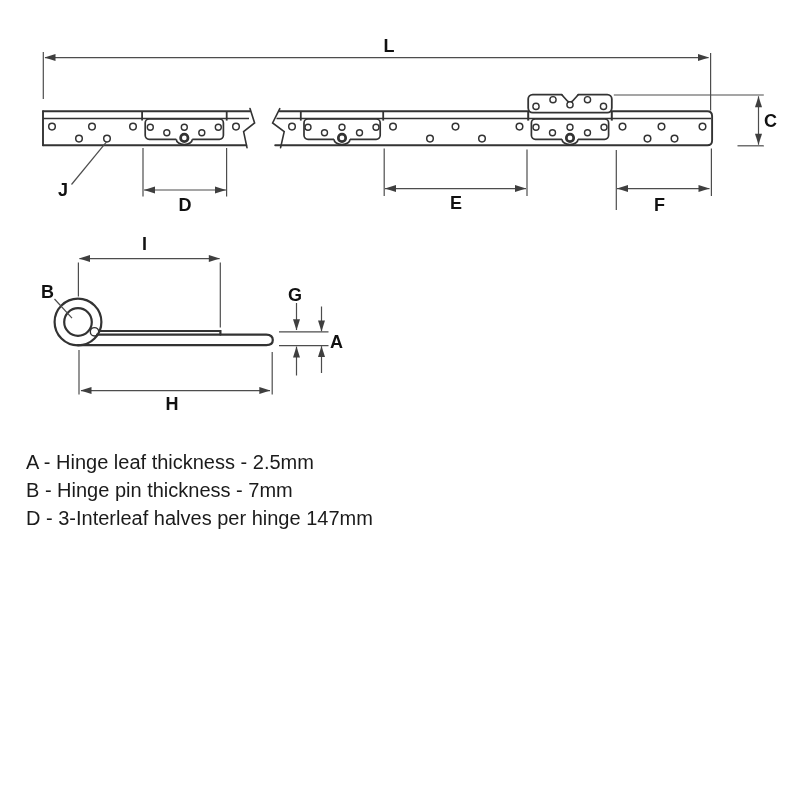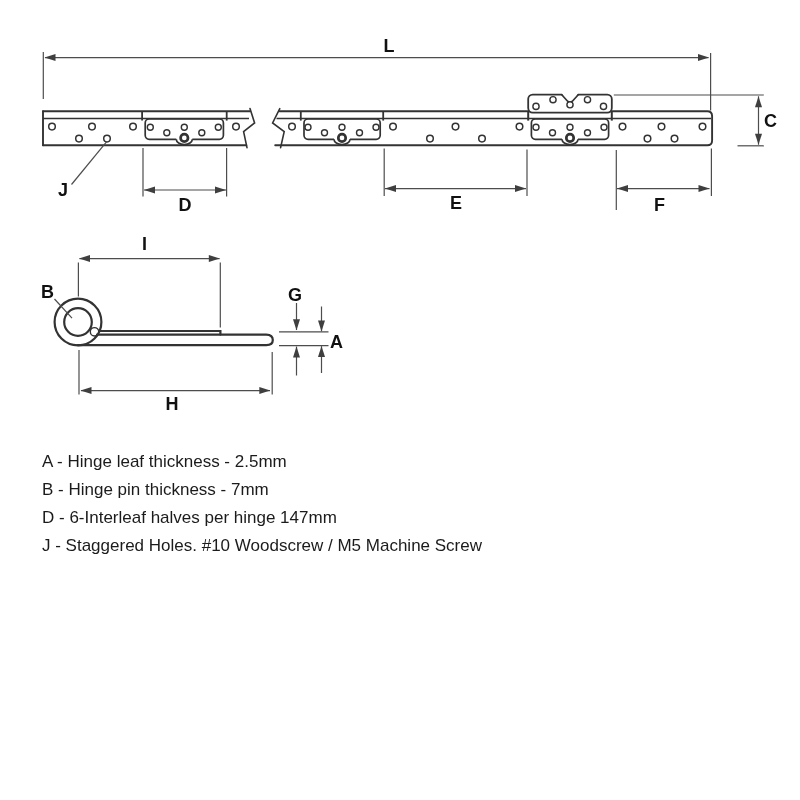--- a/index.html
+++ b/index.html
@@ -1,22 +1,22 @@
 <!DOCTYPE html>
 <html><head>
 <meta charset="utf-8">
 <style>
   html,body{margin:0;padding:0;background:#ffffff;}
   body{width:800px;height:800px;position:relative;overflow:hidden;
        font-family:"Liberation Sans","DejaVu Sans",sans-serif;}
   #drawing{position:absolute;left:0;top:0;}
   .dimlabel{font-family:"Liberation Sans","DejaVu Sans",sans-serif;
             font-weight:bold;font-size:18px;fill:#111111;}
-  #legend{position:absolute;left:42px;top:448px;color:#1b1b1b;
-          font-size:17px;line-height:28px;}
+  #legend{position:absolute;left:26px;top:448px;color:#1b1b1b;
+          font-size:20px;line-height:28px;}
   .legend-line{height:28px;white-space:nowrap;}
   svg line, svg path, svg rect, svg circle{vector-effect:none;}
 </style>
 </head>
 <body>
 
 <svg id="drawing" width="800" height="430" viewBox="0 0 800 430">
 
   <g stroke="#333333" stroke-width="1.9" fill="none" stroke-linecap="round">
 
@@ -197,15 +197,14 @@
   <text class="dimlabel" x="144.5" y="250" text-anchor="middle">I</text>
   <text class="dimlabel" x="47.5" y="297.5" text-anchor="middle">B</text>
   <text class="dimlabel" x="295" y="301" text-anchor="middle">G</text>
   <text class="dimlabel" x="336.5" y="347.5" text-anchor="middle">A</text>
   <text class="dimlabel" x="172" y="409.5" text-anchor="middle">H</text>
 </svg>
 
 <div id="legend">
   <div class="legend-line">A - Hinge leaf thickness - 2.5mm</div>
   <div class="legend-line">B - Hinge pin thickness - 7mm</div>
-  <div class="legend-line">D - 6-Interleaf halves per hinge 147mm</div>
-  <div class="legend-line">J - Staggered Holes. #10 Woodscrew / M5 Machine Screw</div>
+  <div class="legend-line">D - 3-Interleaf halves per hinge 147mm</div>
 </div>
 
 </body></html>

